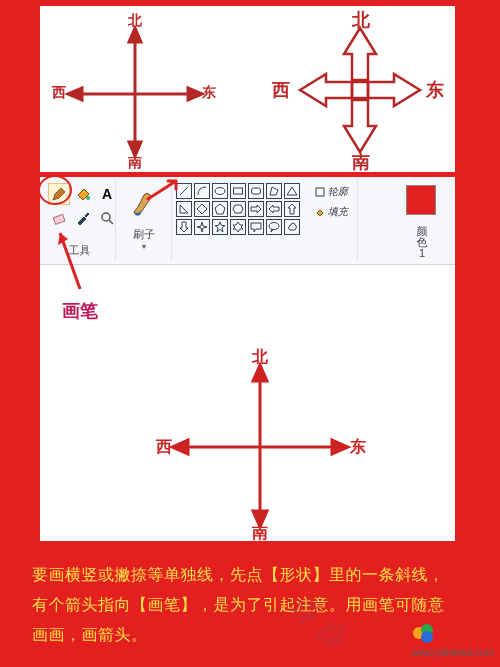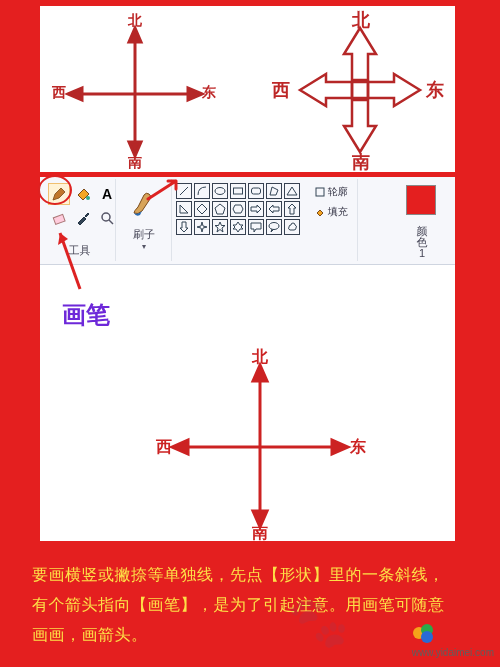--- a/index.html
+++ b/index.html
@@ -13,36 +13,36 @@
   .cross-left { left:10px; top:8px; }
   .cross-right { left:230px; top:4px; width:180px; height:160px; }
   .cross-right svg { }
   .cross-right .dir-label { font-size:18px; }
   .panel.mid { left:40px; top:177px; width:415px; height:364px; }
   .ribbon { position:absolute; left:0; top:0; width:100%; height:88px; background:#f6f7fb; border-bottom:1px solid #cfd5e0; }
   .rib-group { position:absolute; top:2px; border-right:1px solid #dfe3ea; height:82px; }
   .rib-label { position:absolute; bottom:3px; font-size:11px; color:#445; width:100%; text-align:center; }
   .g-tools { left:4px; width:72px; }
   .g-brush { left:76px; width:56px; }
-  .g-shapes { left:132px; width:186px; }
+  .g-shapes { left:132px; width:186px;font-style:italic; }
   .g-size  { left:318px; width:40px; }
   .g-color { left:358px; width:48px; border-right:none; }
   .tool-btn { position:absolute; width:22px; height:22px; border:1px solid transparent; display:flex; align-items:center; justify-content:center; }
   .tool-btn svg { display:block; }
   .oval-highlight { position:absolute; border:2px solid #d22; border-radius:50%/50%; }
   .red-arrow { position:absolute; }
   .shape-gallery { position:absolute; left:4px; top:4px; width:134px; height:56px; display:grid; grid-template-columns: repeat(7,16px); grid-auto-rows:16px; gap:2px; }
   .shape-gallery>div { border:1px solid #617; border-color:#374151; display:flex; align-items:center; justify-content:center; font-size:10px; color:#374; }
   .shape-opt { position:absolute; left:143px; width:40px; font-size:10px; color:#334; white-space:nowrap; }
   .brush-btn { position:absolute; left:8px; top:10px; width:40px; text-align:center; }
   .rib-small-label { font-size:11px; color:#445; text-align:center; margin-top:2px; }
   .color-swatch { position:absolute; left:8px; top:6px; width:30px; height:30px; background:#e41f1f; border:1px solid #888; }
   .size-stack { position:absolute; left:8px; top:10px; width:24px; }
   .size-stack div { height:2px; background:#333; margin:4px 0; }
-  .callout { position:absolute; color:#6d28d9; font-size:24px; font-weight:bold; }
+  .callout { position:absolute; color:#be185d; font-size:18px; font-weight:bold; }
   .compass-lower { position:absolute; left:110px; top:176px; width:220px; height:188px; }
   .compass-lower .dir-label { position:absolute; color:#c22; font-size:16px; font-weight:bold; }
   .caption { position:absolute; left:32px; top:560px; width:420px; color:#fde047; font-size:16px; line-height:30px; letter-spacing:0.5px; }
   .wm-logo { position:absolute; right:6px; bottom:8px; font-size:12px; color:#0a66c2; }
   .wm-logo .cn { font-size:14px; font-weight:bold; color:#2c6cb0; }
   .wm-logo .url { font-size:10px; color:#5f5f5f; }
   .wm-paw { position:absolute; right:150px; bottom:16px; opacity:.08; font-size:50px; color:#fff; }
 </style>
 </head>
 <body>

